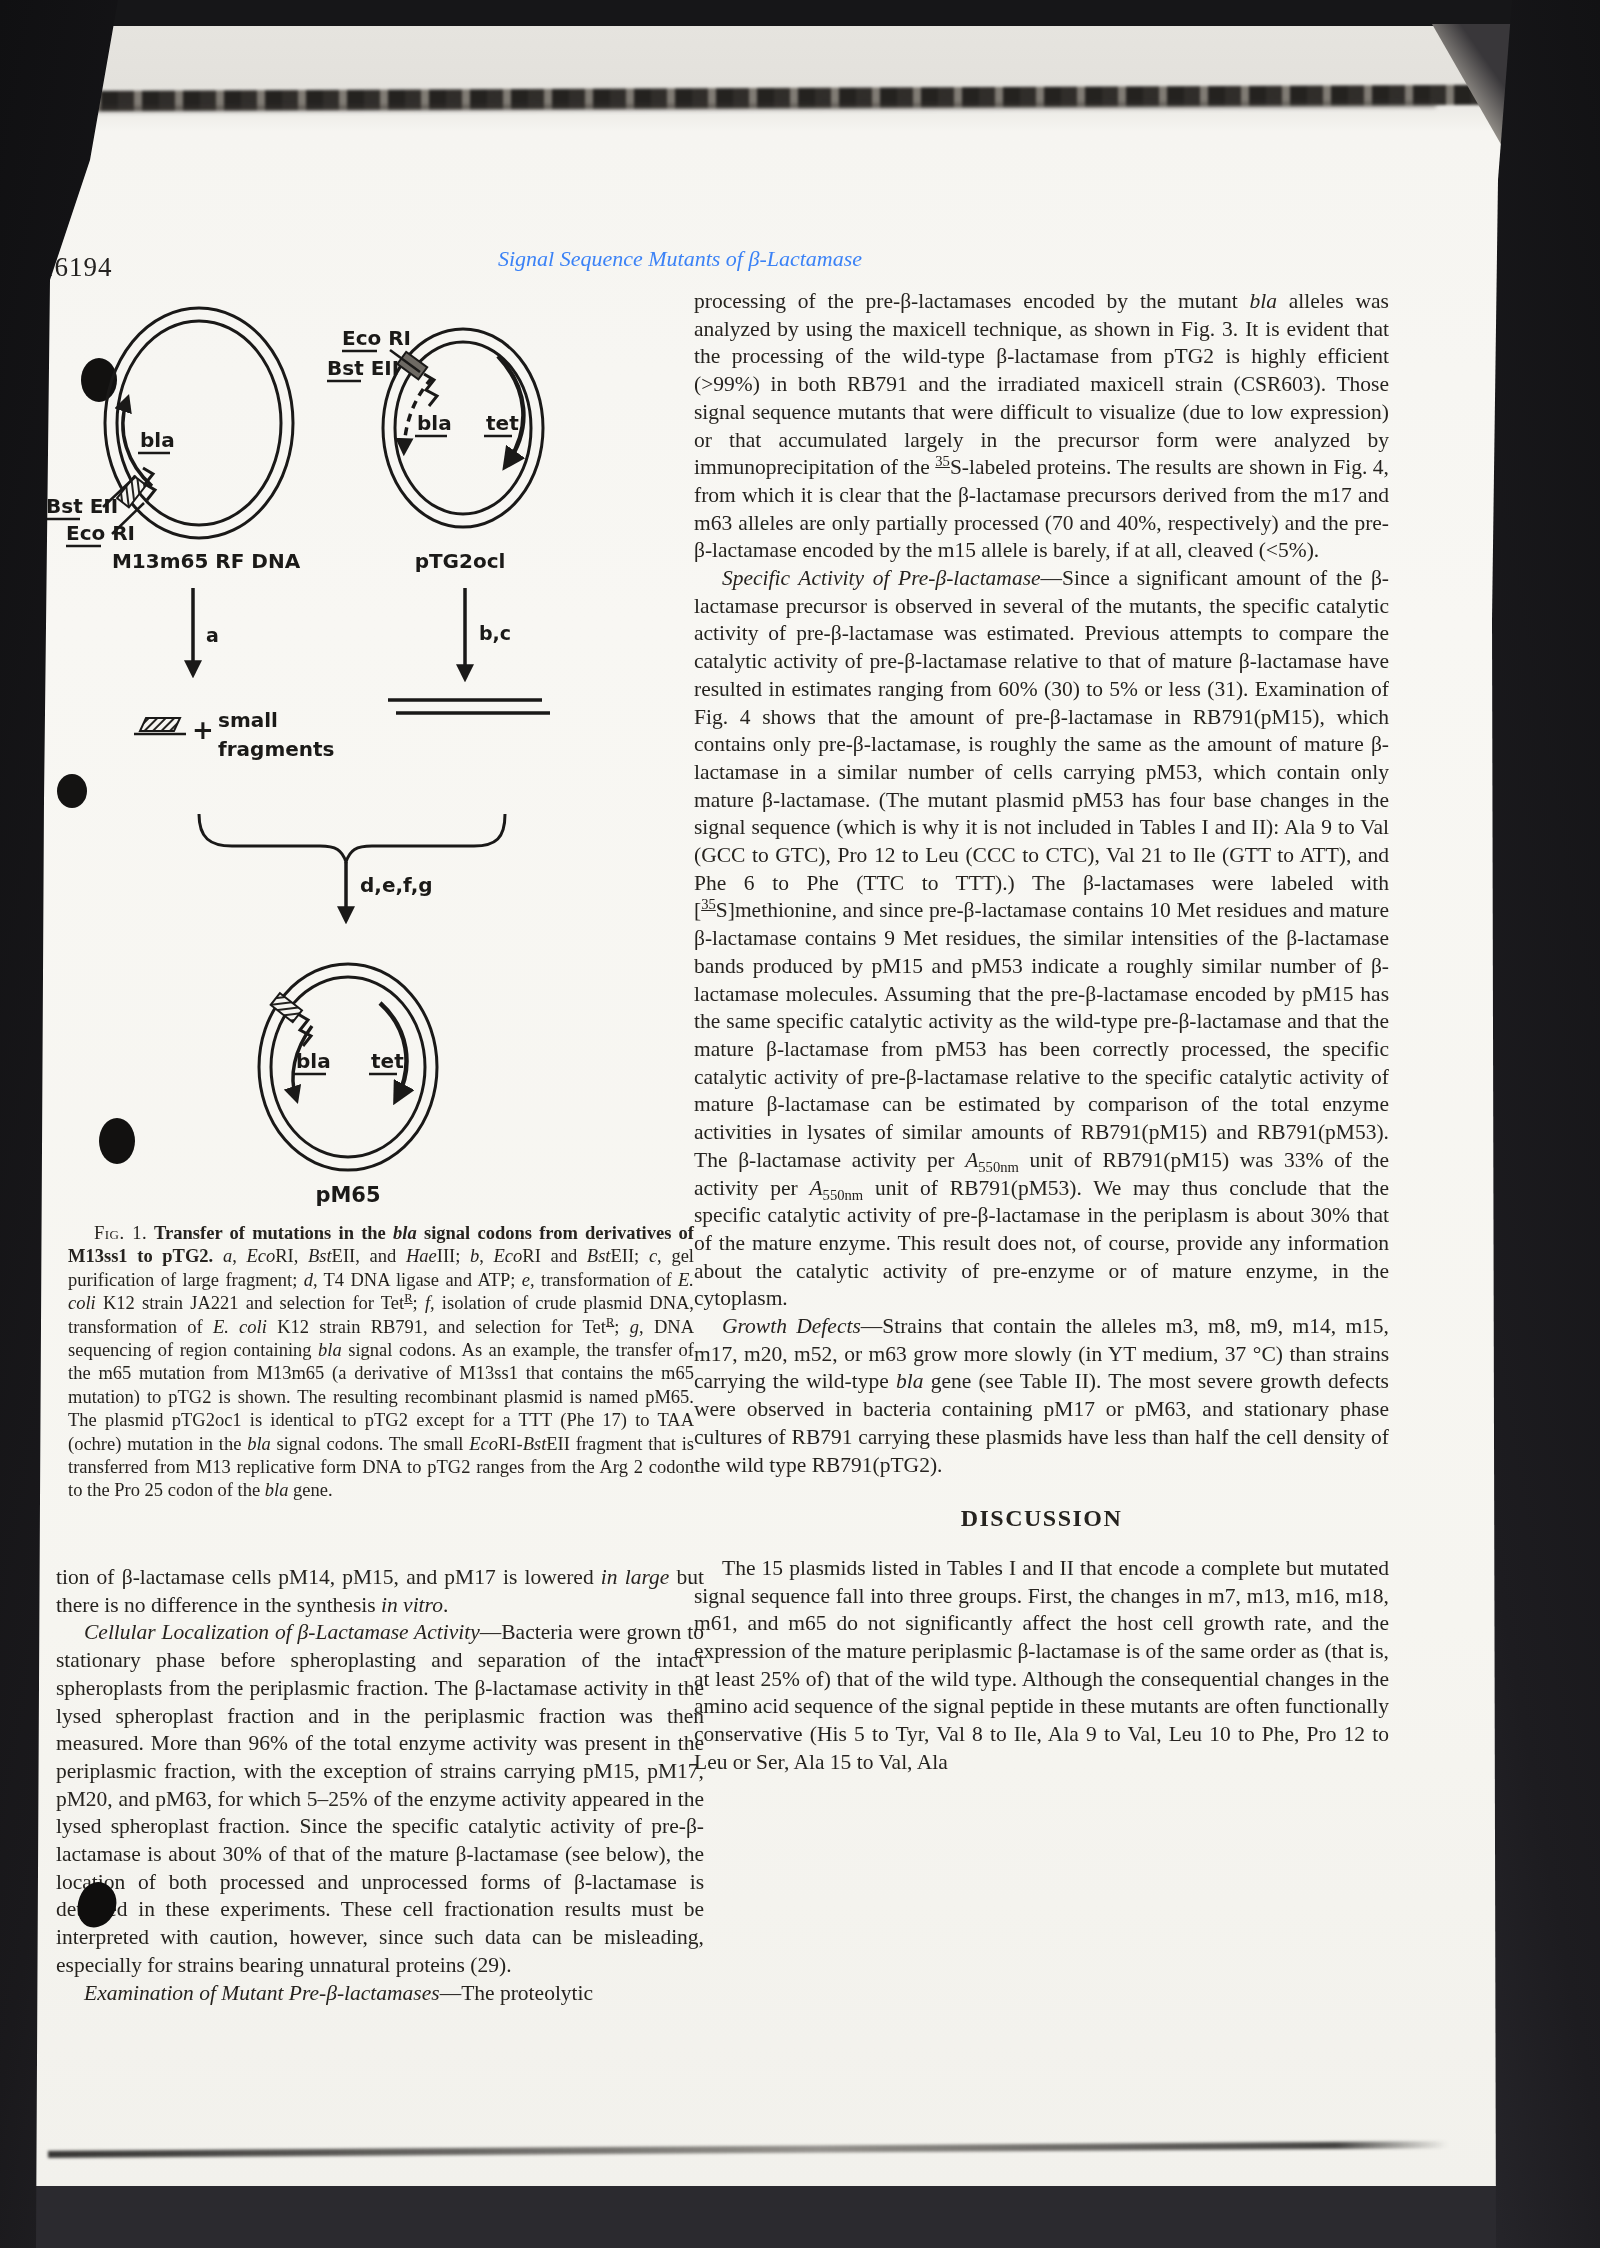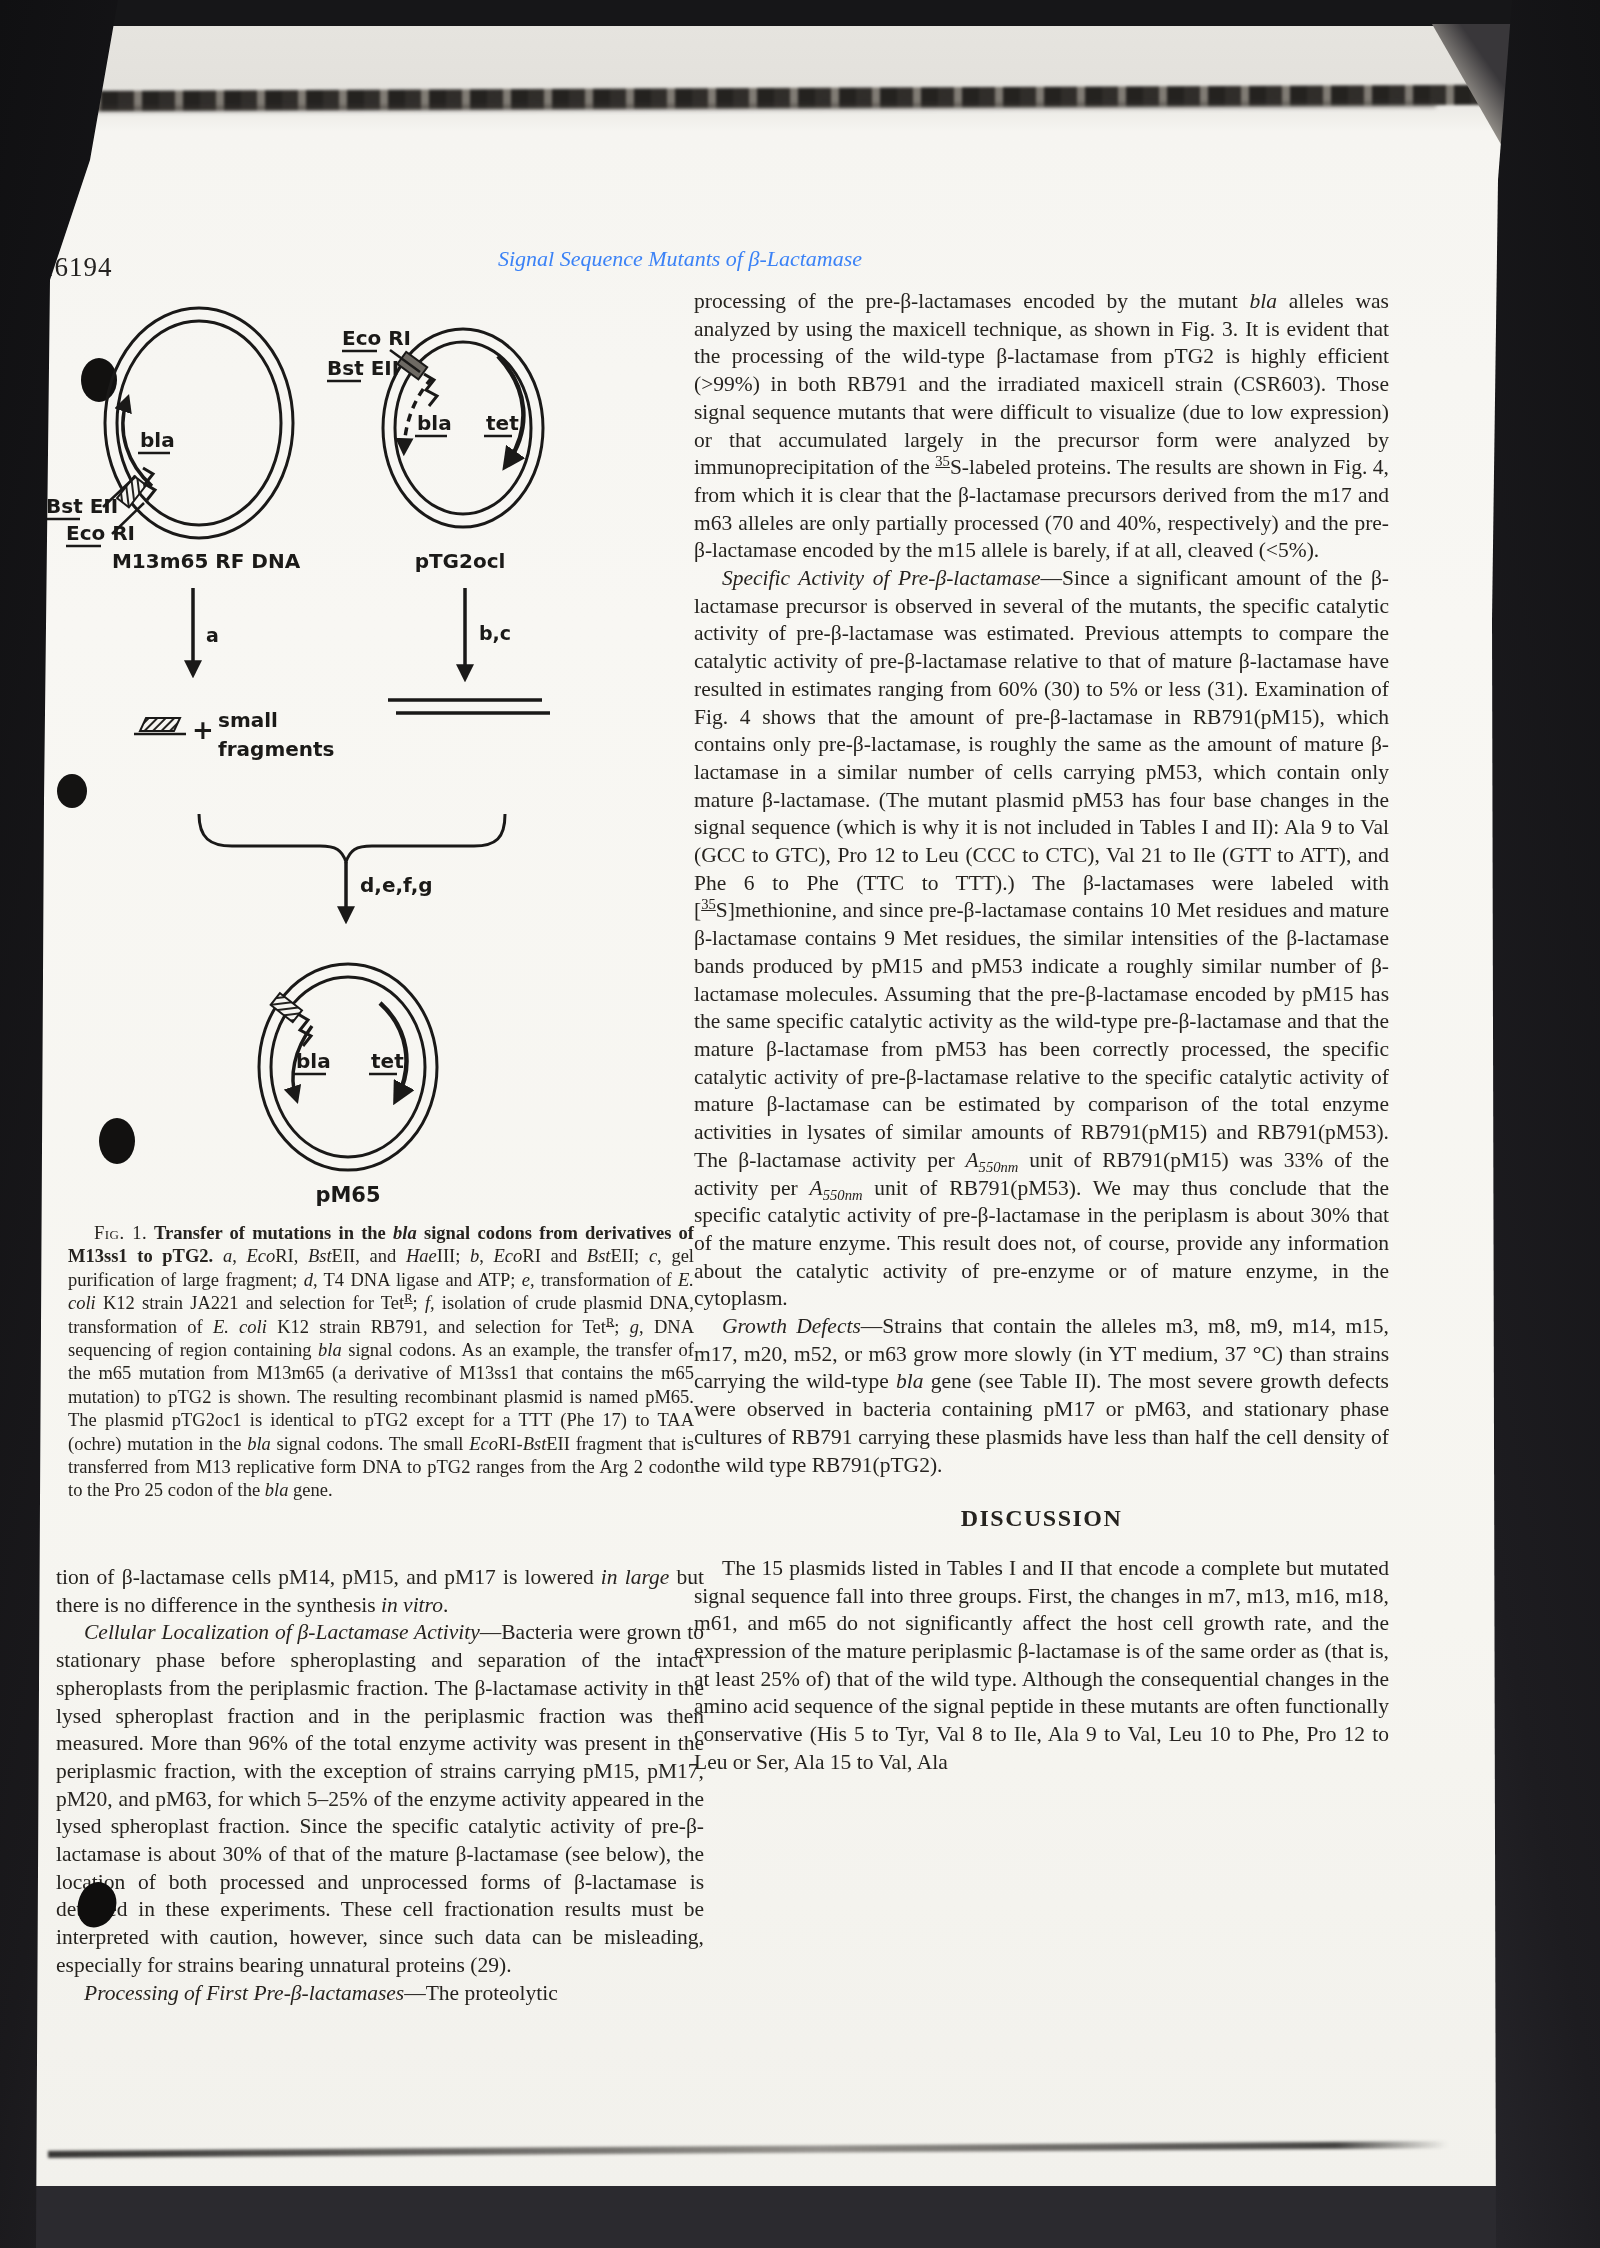--- a/index.html
+++ b/index.html
@@ -56,21 +56,21 @@
   .leftcol{position:absolute;left:56px;top:1564px;width:648px;z-index:2;
     font-size:21.5px;line-height:27.7px;color:#26231f;text-align:justify;}
   .rightcol{position:absolute;left:694px;top:288px;width:695px;z-index:2;
     font-size:21.5px;line-height:27.7px;color:#26231f;text-align:justify;}
   .leftcol p,.rightcol p{margin:0;}
   .leftcol p.indent,.rightcol p.indent{text-indent:28px;}
   .seg-i{font-style:italic;}
   .seg-b{font-weight:bold;}
   .seg-bi{font-weight:bold;font-style:italic;}
   .seg-sup{vertical-align:super;font-size:68%;line-height:0;text-decoration:underline;}
-  .seg-sub{vertical-align:sub;font-size:68%;line-height:0;font-style:italic;}
+  .seg-sub{vertical-align:sub;font-size:68%;line-height:0;}
   .seg-sc{font-variant:small-caps;letter-spacing:.5px;}
   .discussion-heading{
     text-align:center;font-weight:bold;font-size:24px;letter-spacing:1.5px;
     margin:26px 0 22px 0;color:#26231f;
   }
   
   .fig-svg{position:absolute;left:30px;top:290px;z-index:2;}
   .fig-svg text{font-family:"DejaVu Sans", sans-serif;font-weight:bold;fill:#1b1a18;}
   .ink-blot{
     position:absolute;left:78px;top:1882px;width:38px;height:46px;z-index:6;
@@ -186,21 +186,21 @@
   </g>
 </svg>
 
 <div class="caption">
     <p class="indent"><span class="seg-sc">Fig. 1.</span><span class="seg-b">  Transfer of mutations in the </span><span class="seg-bi">bla</span><span class="seg-b"> signal codons from derivatives of M13ss1 to pTG2. </span><span class="seg-i">a</span><span>, </span><span class="seg-i">Eco</span><span>RI, </span><span class="seg-i">Bst</span><span>EII, and </span><span class="seg-i">Hae</span><span>III; </span><span class="seg-i">b</span><span>, </span><span class="seg-i">Eco</span><span>RI and </span><span class="seg-i">Bst</span><span>EII; </span><span class="seg-i">c</span><span>, gel purification of large fragment; </span><span class="seg-i">d</span><span>, T4 DNA ligase and ATP; </span><span class="seg-i">e</span><span>, transformation of </span><span class="seg-i">E. coli</span><span> K12 strain JA221 and selection for Tet</span><span class="seg-sup">R</span><span>; </span><span class="seg-i">f</span><span>, isolation of crude plasmid DNA, transformation of </span><span class="seg-i">E. coli</span><span> K12 strain RB791, and selection for Tet</span><span class="seg-sup">R</span><span>; </span><span class="seg-i">g</span><span>, DNA sequencing of region containing </span><span class="seg-i">bla</span><span> signal codons. As an example, the transfer of the m65 mutation from M13m65 (a derivative of M13ss1 that contains the m65 mutation) to pTG2 is shown. The resulting recombinant plasmid is named pM65. The plasmid pTG2oc1 is identical to pTG2 except for a TTT (Phe 17) to TAA (ochre) mutation in the </span><span class="seg-i">bla</span><span> signal codons. The small </span><span class="seg-i">Eco</span><span>RI-</span><span class="seg-i">Bst</span><span>EII fragment that is transferred from M13 replicative form DNA to pTG2 ranges from the Arg 2 codon to the Pro 25 codon of the </span><span class="seg-i">bla</span><span> gene.</span></p>
   </div>
 
 <div class="leftcol">
     <p><span>tion of β-lactamase cells pM14, pM15, and pM17 is lowered </span><span class="seg-i">in large</span><span> but there is no difference in the synthesis </span><span class="seg-i">in vitro</span><span>.</span></p>
     <p class="indent"><span class="seg-i">Cellular Localization of β-Lactamase Activity</span><span>—Bacteria were grown to stationary phase before spheroplasting and separation of the intact spheroplasts from the periplasmic fraction. The β-lactamase activity in the lysed spheroplast fraction and in the periplasmic fraction was then measured. More than 96% of the total enzyme activity was present in the periplasmic fraction, with the exception of strains carrying pM15, pM17, pM20, and pM63, for which 5–25% of the enzyme activity appeared in the lysed spheroplast fraction. Since the specific catalytic activity of pre-β-lactamase is about 30% of that of the mature β-lactamase (see below), the location of both processed and unprocessed forms of β-lactamase is detected in these experiments. These cell fractionation results must be interpreted with caution, however, since such data can be misleading, especially for strains bearing unnatural proteins (29).</span></p>
-    <p class="indent"><span class="seg-i">Processing of First Pre-β-lactamases</span><span>—The proteolytic</span></p>
+    <p class="indent"><span class="seg-i">Examination of Mutant Pre-β-lactamases</span><span>—The proteolytic</span></p>
   </div>
 
 <div class="rightcol">
   <div>
       <p><span>processing of the pre-β-lactamases encoded by the mutant </span><span class="seg-i">bla</span><span> alleles was analyzed by using the maxicell technique, as shown in Fig. 3. It is evident that the processing of the wild-type β-lactamase from pTG2 is highly efficient (&gt;99%) in both RB791 and the irradiated maxicell strain (CSR603). Those signal sequence mutants that were difficult to visualize (due to low expression) or that accumulated largely in the precursor form were analyzed by immunoprecipitation of the </span><span class="seg-sup">35</span><span>S-labeled proteins. The results are shown in Fig. 4, from which it is clear that the β-lactamase precursors derived from the m17 and m63 alleles are only partially processed (70 and 40%, respectively) and the pre-β-lactamase encoded by the m15 allele is barely, if at all, cleaved (&lt;5%).</span></p>
       <p class="indent"><span class="seg-i">Specific Activity of Pre-β-lactamase</span><span>—Since a significant amount of the β-lactamase precursor is observed in several of the mutants, the specific catalytic activity of pre-β-lactamase was estimated. Previous attempts to compare the catalytic activity of pre-β-lactamase relative to that of mature β-lactamase have resulted in estimates ranging from 60% (30) to 5% or less (31). Examination of Fig. 4 shows that the amount of pre-β-lactamase in RB791(pM15), which contains only pre-β-lactamase, is roughly the same as the amount of mature β-lactamase in a similar number of cells carrying pM53, which contain only mature β-lactamase. (The mutant plasmid pM53 has four base changes in the signal sequence (which is why it is not included in Tables I and II): Ala 9 to Val (GCC to GTC), Pro 12 to Leu (CCC to CTC), Val 21 to Ile (GTT to ATT), and Phe 6 to Phe (TTC to TTT).) The β-lactamases were labeled with [</span><span class="seg-sup">35</span><span>S]methionine, and since pre-β-lactamase contains 10 Met residues and mature β-lactamase contains 9 Met residues, the similar intensities of the β-lactamase bands produced by pM15 and pM53 indicate a roughly similar number of β-lactamase molecules. Assuming that the pre-β-lactamase encoded by pM15 has the same specific catalytic activity as the wild-type pre-β-lactamase and that the mature β-lactamase from pM53 has been correctly processed, the specific catalytic activity of pre-β-lactamase relative to the specific catalytic activity of mature β-lactamase can be estimated by comparison of the total enzyme activities in lysates of similar amounts of RB791(pM15) and RB791(pM53). The β-lactamase activity per </span><span class="seg-i">A</span><span class="seg-sub">550nm</span><span> unit of RB791(pM15) was 33% of the activity per </span><span class="seg-i">A</span><span class="seg-sub">550nm</span><span> unit of RB791(pM53). We may thus conclude that the specific catalytic activity of pre-β-lactamase in the periplasm is about 30% that of the mature enzyme. This result does not, of course, provide any information about the catalytic activity of pre-enzyme or of mature enzyme, in the cytoplasm.</span></p>
       <p class="indent"><span class="seg-i">Growth Defects</span><span>—Strains that contain the alleles m3, m8, m9, m14, m15, m17, m20, m52, or m63 grow more slowly (in YT medium, 37 °C) than strains carrying the wild-type </span><span class="seg-i">bla</span><span> gene (see Table II). The most severe growth defects were observed in bacteria containing pM17 or pM63, and stationary phase cultures of RB791 carrying these plasmids have less than half the cell density of the wild type RB791(pTG2).</span></p>
     </div>
   <div class="discussion-heading">DISCUSSION</div>
   <div>

